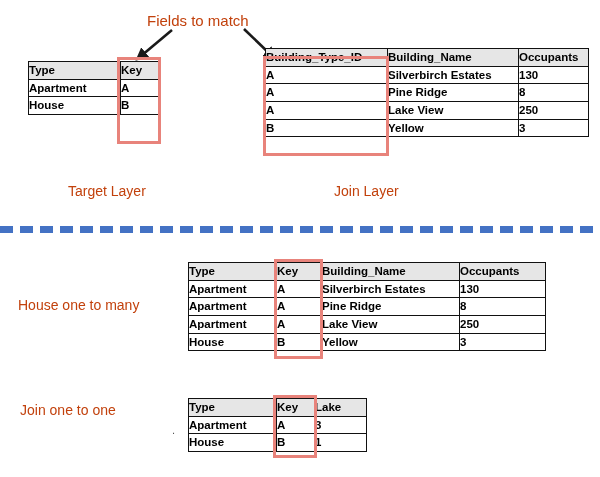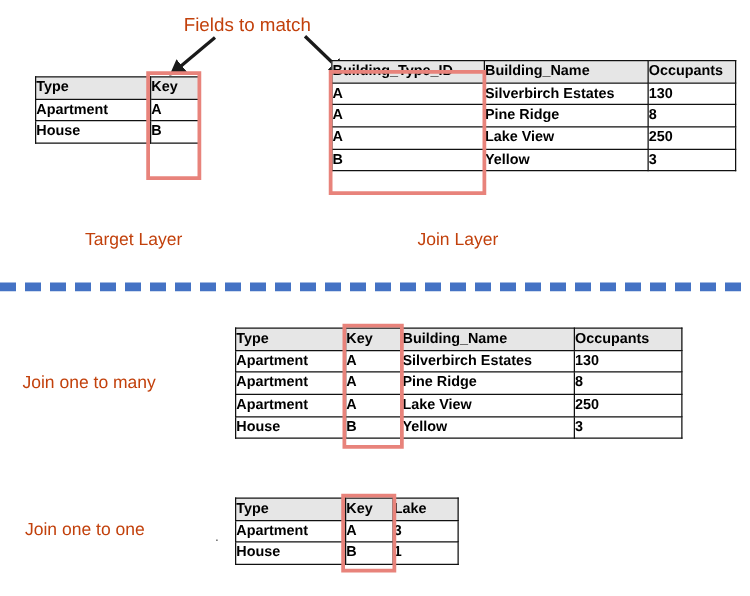--- a/index.html
+++ b/index.html
@@ -193,21 +193,21 @@
 </table>
 <div class="hl" style="left:263px; top:56px; width:126px; height:100px;"></div>
 
 <div class="lbl" style="left:306px; top:183px;margin-left:28px;">Join Layer</div>
 
 <div class="divider">
   <div class="dash-shadow"></div>
   <div class="dash-row"></div>
 </div>
 
-<div class="lbl" style="left:18px; top:297px;">Join one to many</div>
+<div class="lbl" style="left:18px; top:297px;">House one to many</div>
 
 <table class="tbl" id="t-otm" style="left:188px; top:262px; width:357px;">
   <colgroup>
       <col style="width:88px">
       <col style="width:45px">
       <col style="width:138px">
       <col style="width:86px">
     </colgroup>
   <thead>
     <tr>
@@ -239,21 +239,21 @@
     <tr>
       <td>House</td>
       <td>B</td>
       <td>Yellow</td>
       <td>3</td>
     </tr>
   </tbody>
 </table>
 <div class="hl" style="left:274px; top:259px; width:49px; height:100px;"></div>
 
-<div class="lbl" style="left:20px; top:415px;">Join one to one</div>
+<div class="lbl" style="left:20px; top:402px;">Join one to one</div>
 <div class="tiny-dot" style="left:172px; top:424px;">.</div>
 
 <table class="tbl" id="t-oto" style="left:188px; top:398px; width:178px;">
   <colgroup>
       <col style="width:88px">
       <col style="width:38px">
       <col style="width:52px">
     </colgroup>
   <thead>
     <tr>

